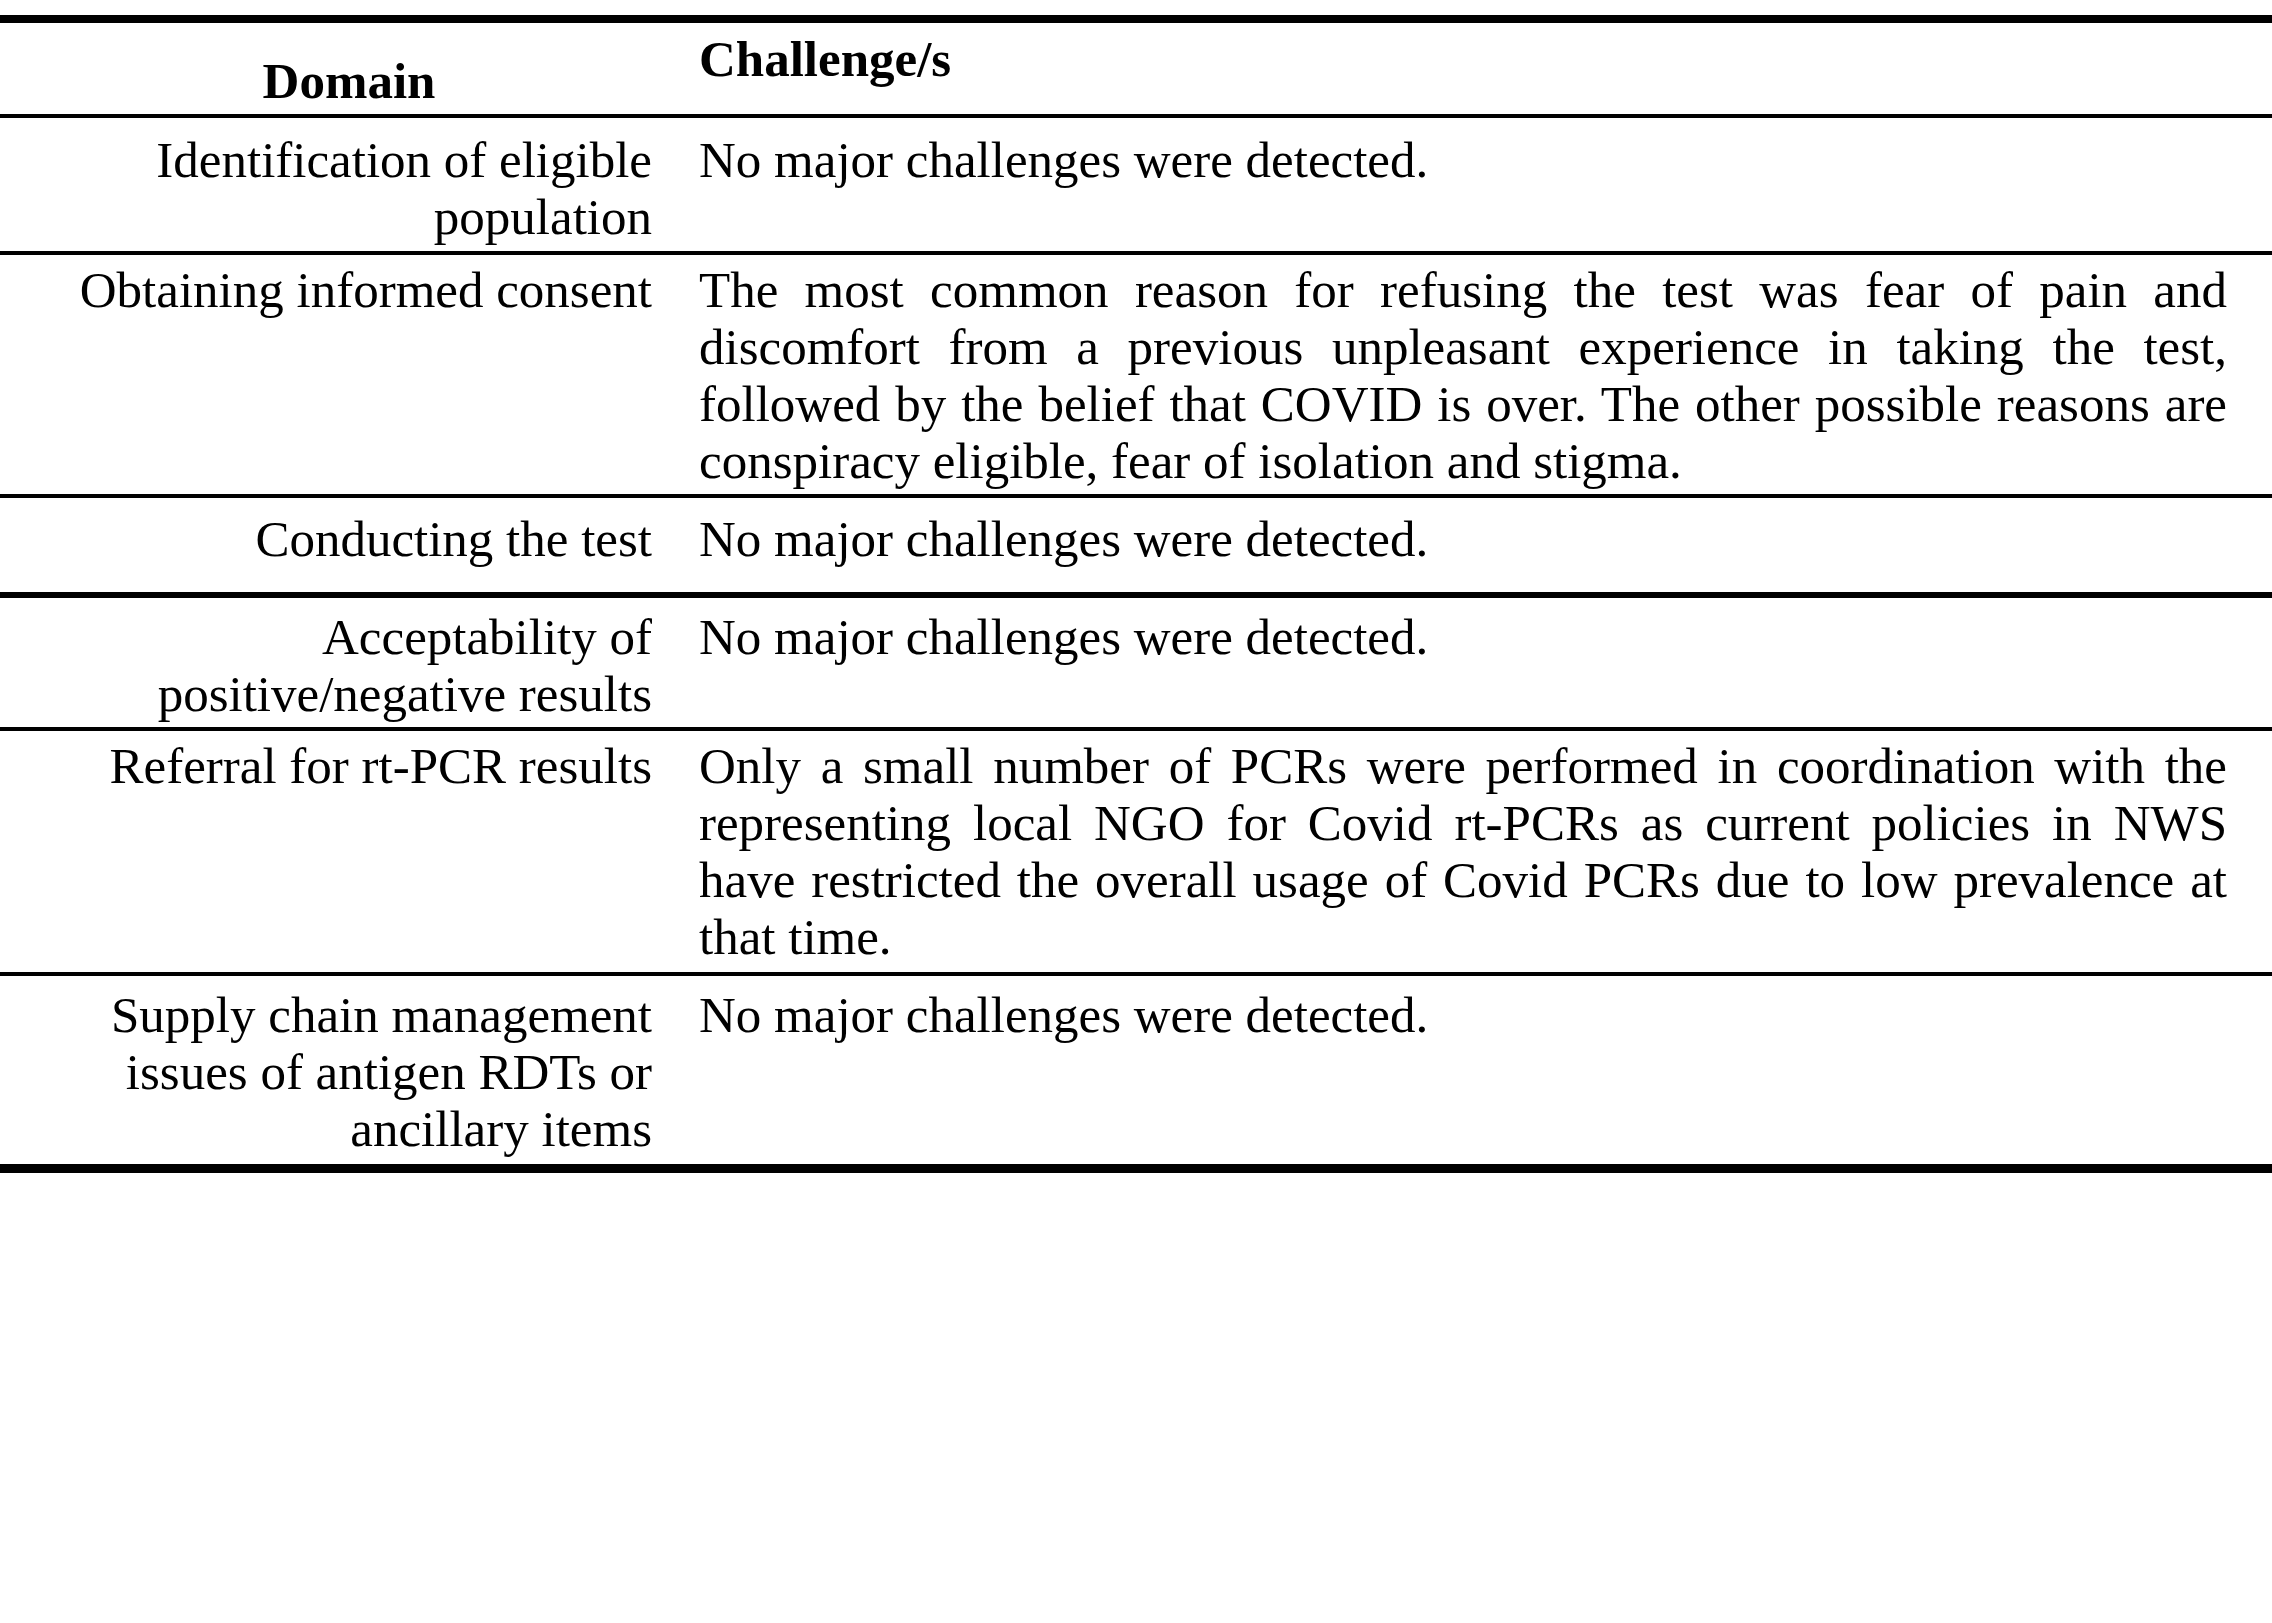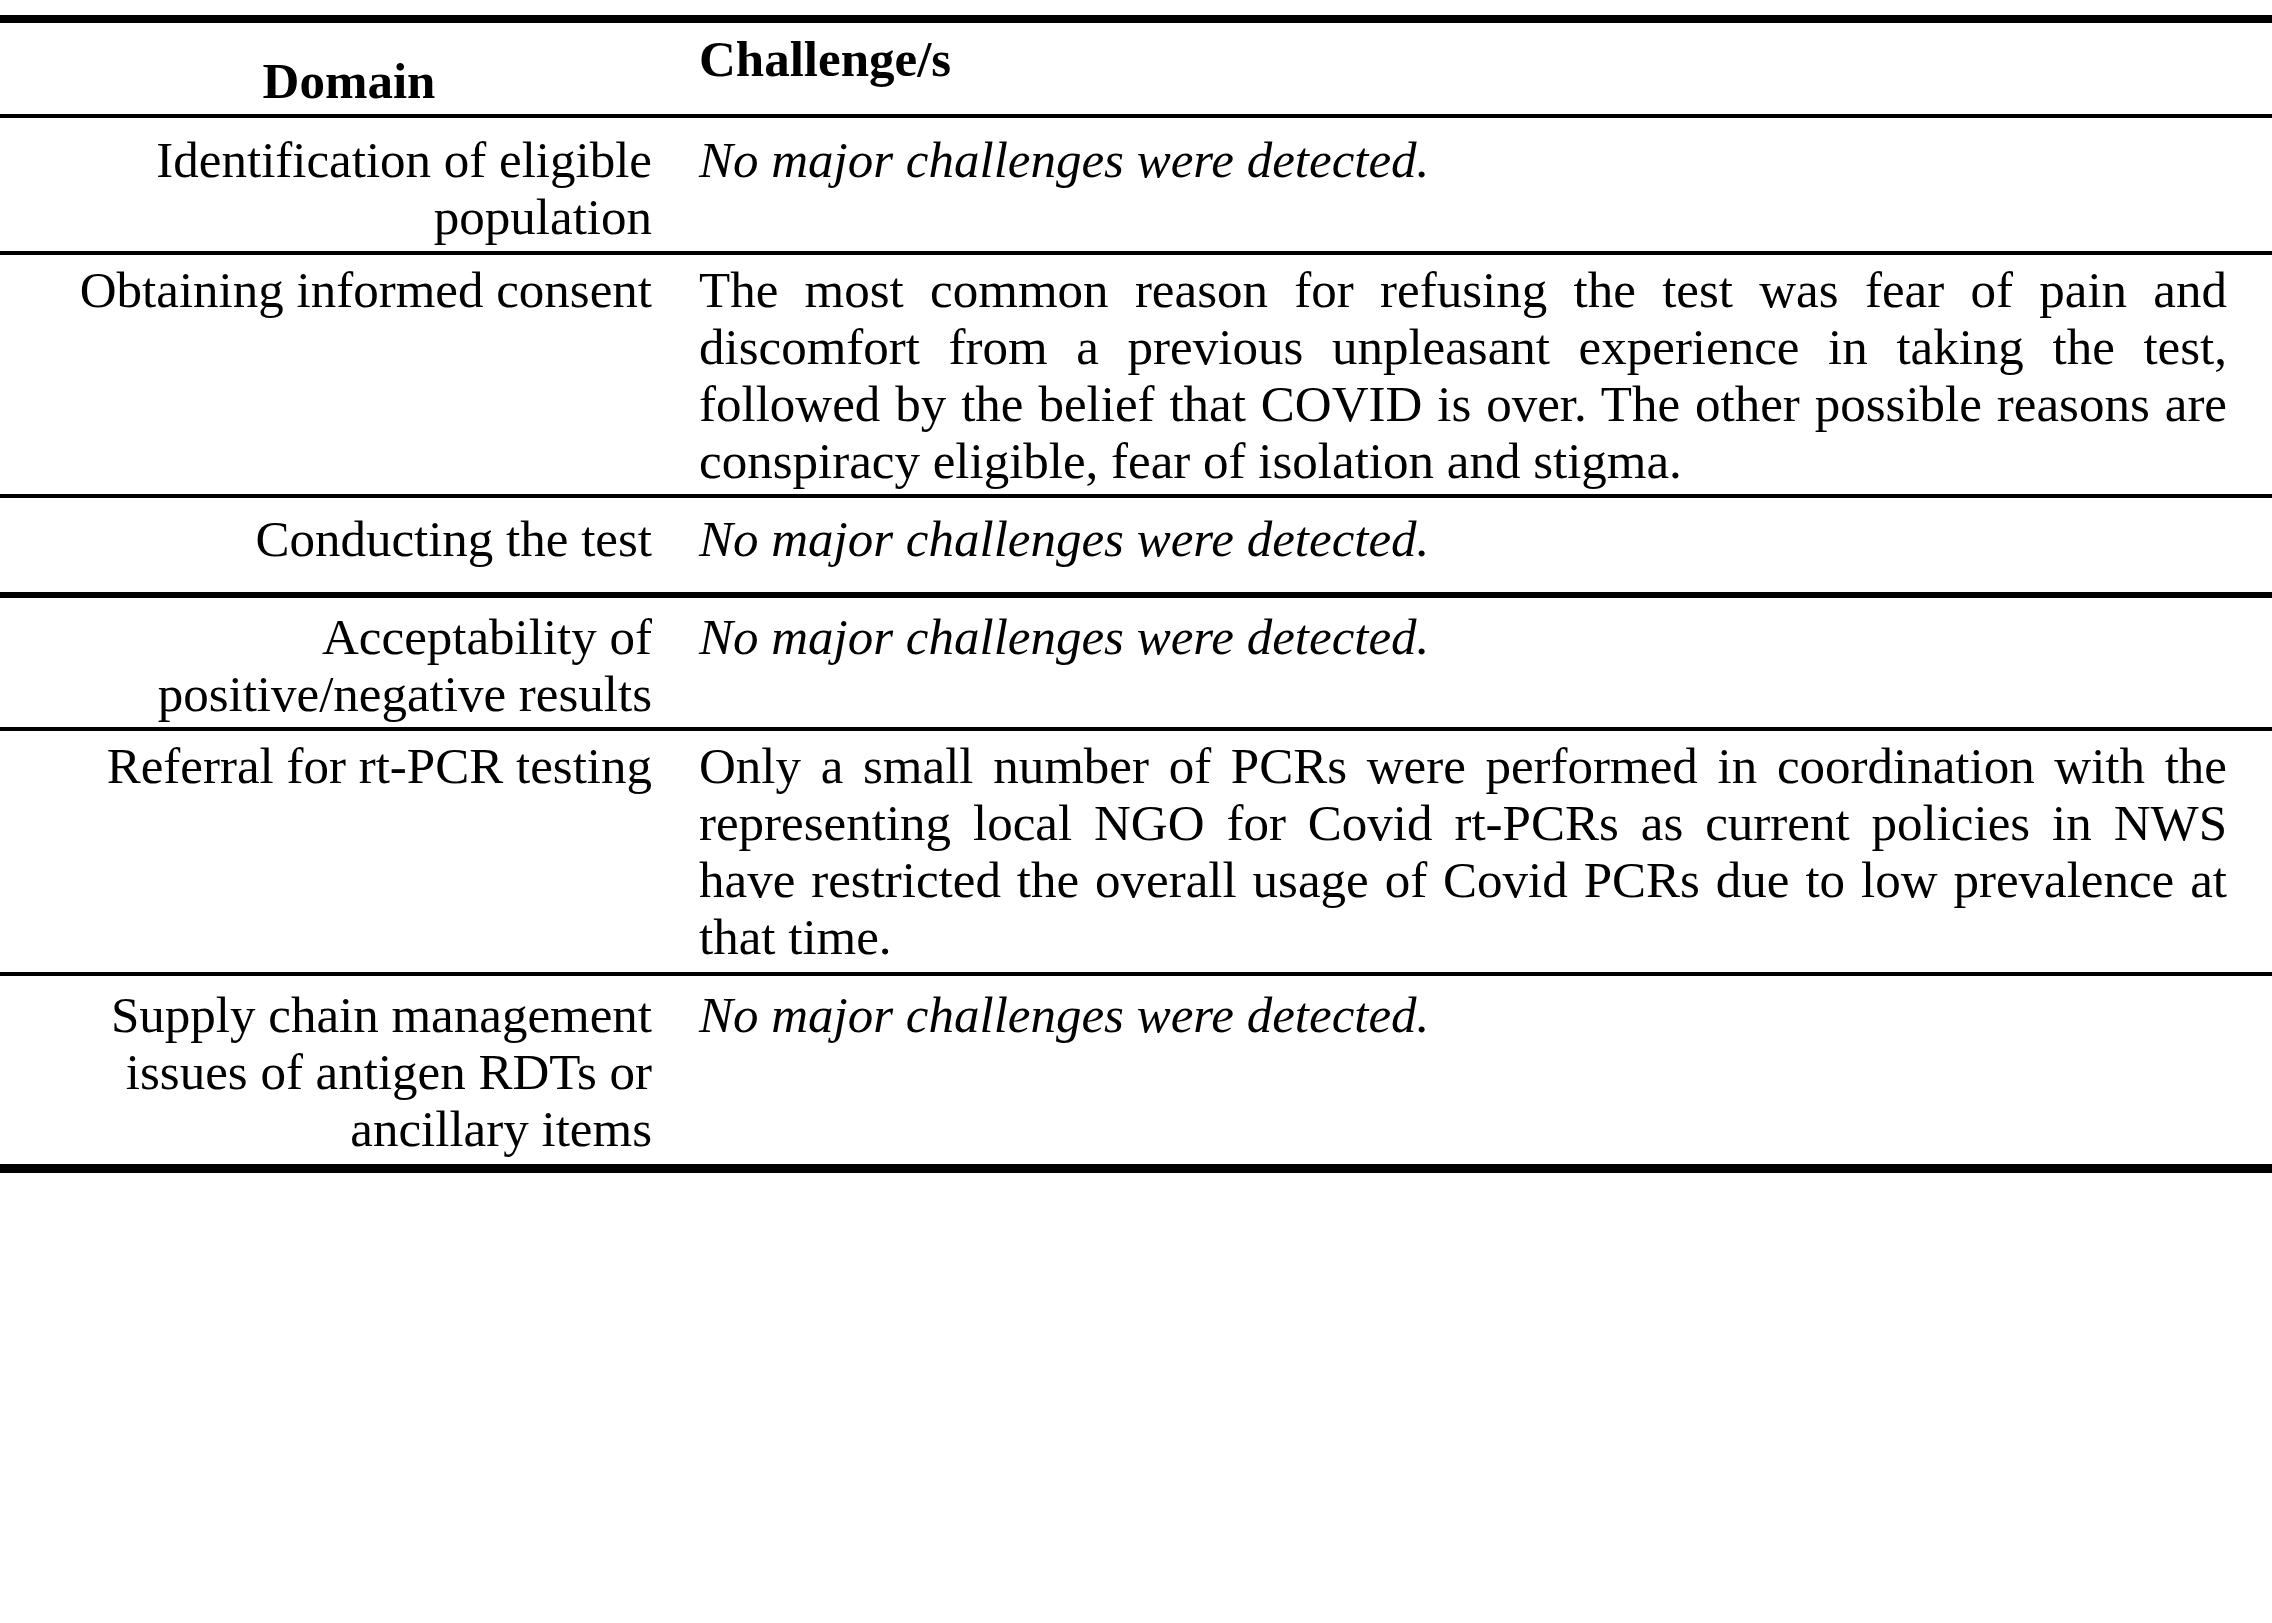--- a/index.html
+++ b/index.html
@@ -54,21 +54,21 @@
   td.dcell {
     padding-left: 46px;
     padding-right: 18px;
     white-space: pre-line;
     text-align: right;
   }
   td.ccell {
     padding-left: 29px;
     padding-right: 46px;
   }
-  td.ccell.preline { white-space: pre-line; font-style: italic; }
+  td.ccell.preline { white-space: pre-line; }
   td.ccell.justify { text-align: justify; }
 
   
   tr.r1 { border-bottom: 4.3px solid #000000; }
   tr.r1 td { padding-top: 14.6px; padding-bottom: 4.9px; }
 
   tr.r2 { border-bottom: 4.9px solid #000000; padding-left: 42px; }
   tr.r2 td { padding-top: 7.3px; padding-bottom: 3.7px; }
 
   tr.r3 { border-bottom: 6.7px solid #000000; }
@@ -116,21 +116,21 @@
       <tr class="r3">
         <td class="dcell">Conducting the test</td>
         <td class="ccell preline">No major challenges were detected.</td>
       </tr>
       <tr class="r4">
         <td class="dcell">Acceptability of
 positive/negative results</td>
         <td class="ccell preline">No major challenges were detected.</td>
       </tr>
       <tr class="r5">
-        <td class="dcell">Referral for rt-PCR testing</td>
+        <td class="dcell">Referral for rt-PCR results</td>
         <td class="ccell justify">Only a small number of PCRs were performed in coordination with the representing local NGO for Covid rt-PCRs as current policies in NWS have restricted the overall usage of Covid PCRs due to low prevalence at that time.</td>
       </tr>
       <tr class="r6">
         <td class="dcell">Supply chain management
 issues of antigen RDTs or
 ancillary items</td>
         <td class="ccell preline">No major challenges were detected.</td>
       </tr>
     </tbody>
   </table>

